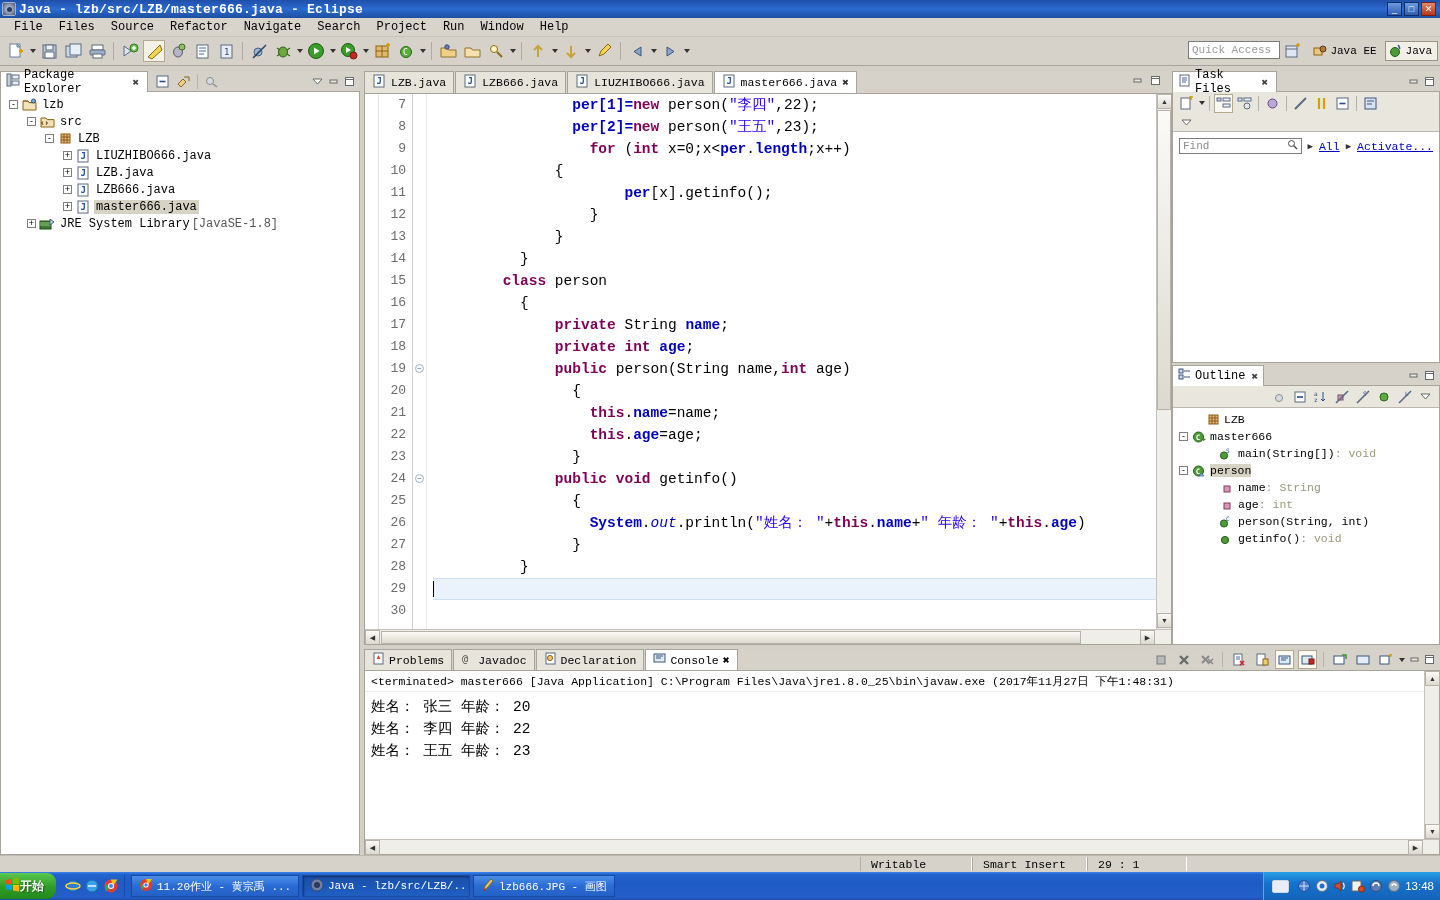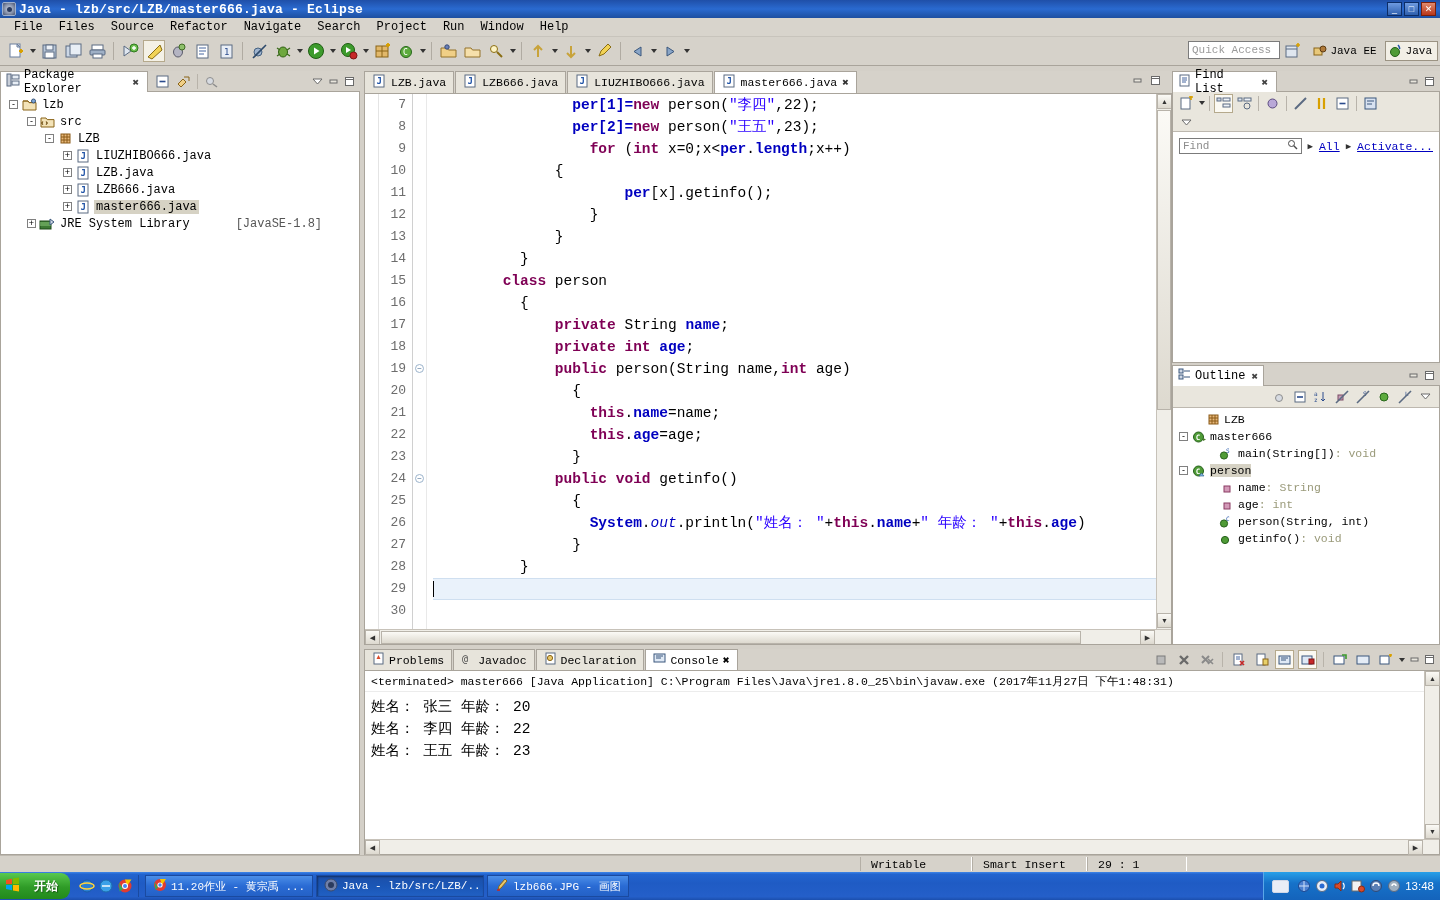--- a/index.html
+++ b/index.html
@@ -133,21 +133,21 @@
   .tnode { display: flex; align-items: center; height: 17px; white-space: nowrap; }
   .texp {
     width: 9px; height: 9px; border: 1px solid #808080; background: #fff;
     font-size: 9px; line-height: 7px; text-align: center; color: #000;
     margin-right: 3px; font-family: "Liberation Sans", sans-serif;
   }
   .texp.blank { border: none; background: transparent; }
   .tico { width: 16px; height: 15px; margin-right: 3px; display:inline-flex; align-items:center; justify-content:center;}
   .tlabel { padding: 0 2px; }
   .tlabel.sel { background: #d6d2c4; }
-  .tdim { color: #555; margin-left: 44px; }
+  .tdim { color: #555; }
 
   
   #editor-area { left: 364px; top: 0; right: 268px; height: 574px; }
   .etabbar { height: 22px; display: flex; align-items: stretch; background: #d6d2ca; position: relative;}
   .etab {
     display: flex; align-items: center; gap: 5px;
     padding: 0 7px;
     font-family: "Liberation Mono", monospace; font-size: 11.5px;
     background: #e7e4db;
     border: 1px solid #a9a49b; border-bottom: none;
@@ -233,21 +233,21 @@
   }
   .sfield { padding: 0 10px; border-left:1px solid #b4afa6; border-right:1px solid #fff; height:14px; display:flex; align-items:center;}
 
   
   .taskbar {
     position:absolute; left:0; right:0; bottom:0; height:28px;
     background: linear-gradient(to bottom, #3f86e8 0%, #2264cf 8%, #1f5bc4 40%, #245fc9 88%, #1b4fae 100%);
     display:flex; align-items:center;
   }
   .startbtn {
-    display:flex; align-items:center; gap:14px;
+    display:flex; align-items:center; gap:0;
     height:26px; padding: 0 12px 0 5px; margin-right:4px;
     background: linear-gradient(to bottom,#59c94f,#2f9b27 55%,#228a1c);
     border-radius: 0 9px 9px 0;
     color:#fff; font-family:"Liberation Sans", sans-serif; font-size:12px; font-weight:bold;
     text-shadow: 1px 1px 1px #1b5e16;
   }
   .ql { display:flex; align-items:center; gap:3px; padding: 0 5px; border-right:1px solid #1a4aa0; height:22px;}
   .qlic { width:16px; height:16px; border-radius:3px; }
   .tasks { display:flex; align-items:center; gap:3px; margin-left:6px; }
   .taskbtn {
@@ -893,21 +893,21 @@
 
   <div class="view" id="task-list">
     <div class="view-tabbar">
       <div class="vtab" style="width:105px;">
         <span>
           <svg width="13" height="13" viewBox="0 0 13 13">
               <rect x="2" y="1" width="9" height="11" fill="#fff" stroke="#5b6b82"></rect>
               <path d="M4 4h5M4 6h5M4 8h4" stroke="#4767a0"></path>
             </svg>
         </span>
-        <span>Find List</span>
+        <span>Task Files</span>
         <span class="closex">✖</span>
       </div>
       <div style="flex:1;border-bottom:1px solid #a9a49b;background:#d6d2ca;display:flex;align-items:center;">
         <span class="panelbtns">
           <span class="pbtn">
               <svg width="11" height="11" viewBox="0 0 11 11">
                 <rect x="2" y="4" width="7" height="3" fill="#e9e6dd" stroke="#6a6a6a"></rect>
               </svg>
             </span>
           <span class="pbtn">

